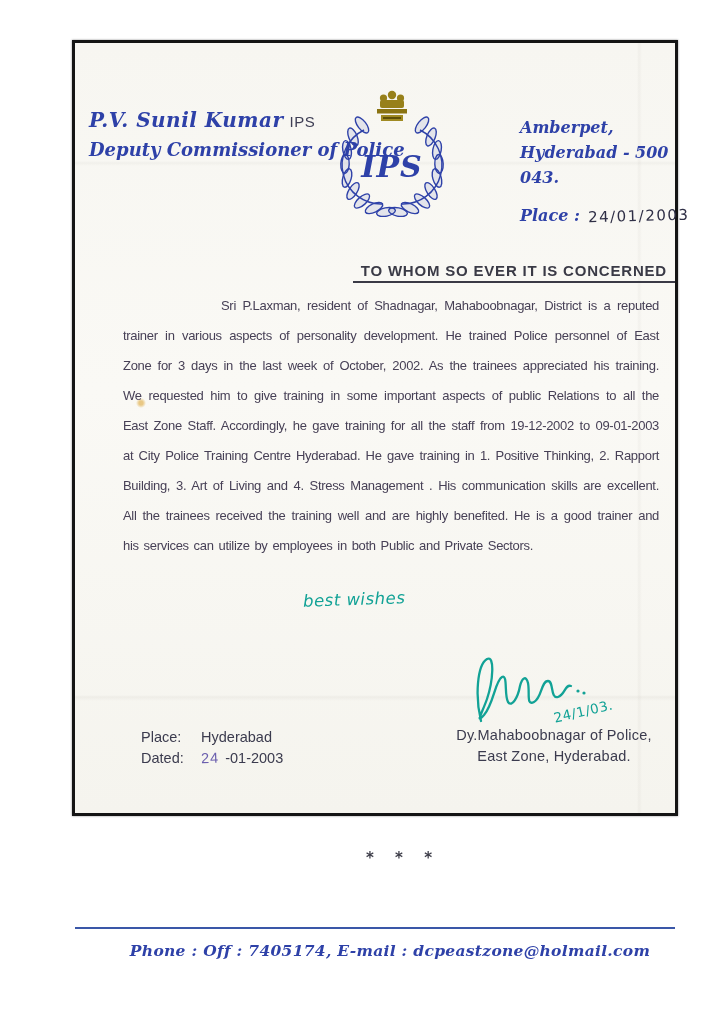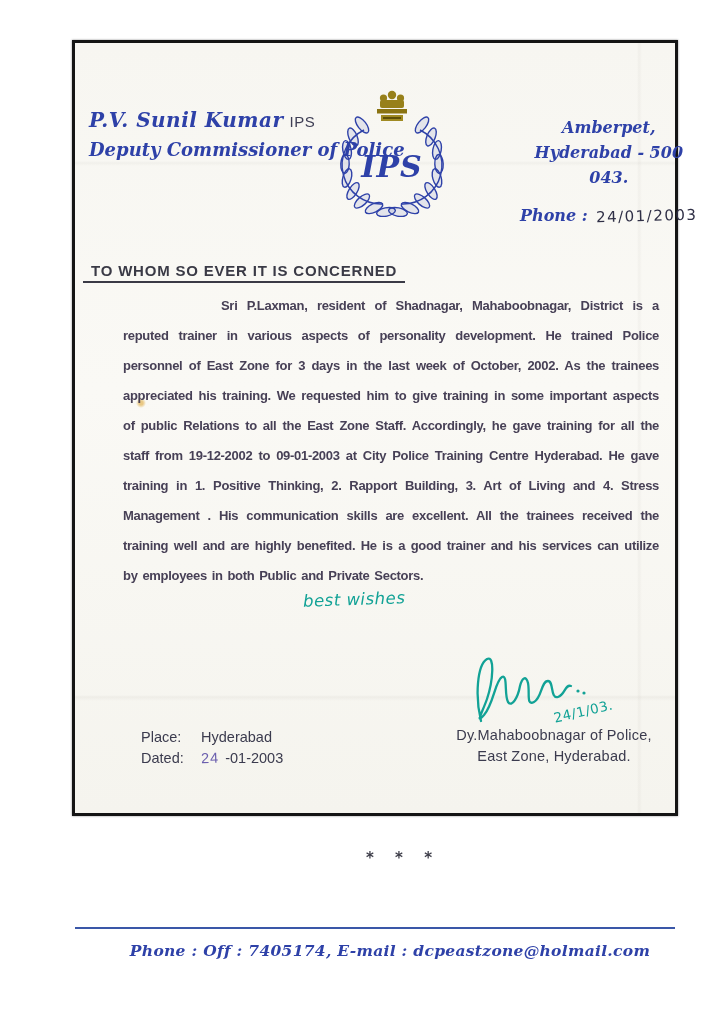--- a/index.html
+++ b/index.html
@@ -30,36 +30,36 @@
   
   .lh-left{position:absolute;left:14px;top:64px;}
   .lh-name{font-size:20px;line-height:26px;letter-spacing:.5px;}
   .lh-suffix{font-family:"Liberation Sans",sans-serif;font-style:normal;font-weight:400;
     font-size:15px;color:#3f3f55;letter-spacing:.5px;margin-left:6px;}
   .lh-desig{font-size:18px;line-height:22px;margin-top:4px;}
   .lh-zone{font-size:19px;line-height:24px;margin-top:2px;}
 
   .emblem{position:absolute;left:256px;top:42px;width:122px;height:132px;}
 
-  .lh-right{position:absolute;left:445px;top:72px;text-align:center;}
+  .lh-right{position:absolute;left:445px;top:72px;}
   .lh-addr{font-size:16px;line-height:25px;}
   .lh-date-row{margin-top:16px;white-space:nowrap;}
   .lh-date-label{font-size:16px;}
   .hand-date{display:inline-block;font-family:"DejaVu Sans",sans-serif;font-size:15px;
     color:#2f2f46;letter-spacing:1.5px;margin-left:4px;transform:rotate(-1.5deg);}
 
   
-  .title-wrap{position:absolute;left:8px;right:0;top:219px;text-align:left;}
+  .title-wrap{position:absolute;left:0;right:0;top:219px;text-align:right;}
   .letter-title{display:inline-block;font-size:15px;font-weight:700;letter-spacing:.8px;
     color:#3a3a46;border-bottom:2px solid #3a3a46;padding:0 8px 2px 8px;}
 
   
   .body-text{position:absolute;left:48px;right:16px;top:248px;
     font-size:13px;line-height:30px;letter-spacing:-.3px;word-spacing:1.5px;
-    color:var(--body-ink);text-align:justify;text-indent:98px;font-weight:bold;}
+    color:var(--body-ink);text-align:justify;text-indent:98px;}
 
   
   .best-wishes{position:absolute;left:228px;top:547px;font-family:"DejaVu Sans",sans-serif;
     font-style:italic;font-size:16.5px;color:var(--teal);transform:rotate(-2deg);letter-spacing:.5px;}
 
   .sig-scribble{position:absolute;left:390px;top:608px;width:132px;height:78px;}
   .sig-date{position:absolute;left:478px;top:660px;font-family:"DejaVu Sans",sans-serif;
     font-size:13.5px;color:var(--teal);transform:rotate(-13deg);letter-spacing:.5px;}
   .sig-block{position:absolute;left:348px;top:682px;width:262px;text-align:center;
     font-size:14.5px;line-height:21px;color:#3b3b4e;letter-spacing:.2px;}
@@ -128,21 +128,21 @@
         <path d="M33,45 A39,39 0 0 0 52,119" fill="none"></path>
         <path d="M89,45 A39,39 0 0 1 70,119" fill="none"></path>
       </g>
       <text x="61" y="92" text-anchor="middle" font-size="30" letter-spacing="1" font-family="DejaVu Serif, serif" font-style="italic" font-weight="bold" fill="#2e41a8">IPS</text>
     </svg>
 
     <div class="lh-right">
       <div class="lh-addr script">Amberpet,</div>
       <div class="lh-addr script">Hyderabad - 500 043.</div>
       <div class="lh-date-row">
-        <span class="lh-date-label script">Phone :</span>
+        <span class="lh-date-label script">Place :</span>
         <span class="hand-date">24/01/2003</span>
       </div>
     </div>
 
     <div class="title-wrap">
       <span class="letter-title">TO WHOM SO EVER IT IS CONCERNED</span>
     </div>
 
     <div class="body-text">Sri P.Laxman, resident of Shadnagar, Mahaboobnagar, District is a reputed trainer in various aspects of personality development. He trained Police personnel of East Zone for 3 days in the last week of October, 2002. As the trainees appreciated his training. We requested him to give training in some important aspects of public Relations to all the East Zone Staff. Accordingly, he gave training for all the staff from 19-12-2002 to 09-01-2003 at City Police Training Centre Hyderabad. He gave training in 1. Positive Thinking, 2. Rapport Building, 3. Art of Living and 4. Stress Management . His communication skills are excellent. All the trainees received the training well and are highly benefited. He is a good trainer and his services can utilize by employees in both Public and Private Sectors.</div>
 

